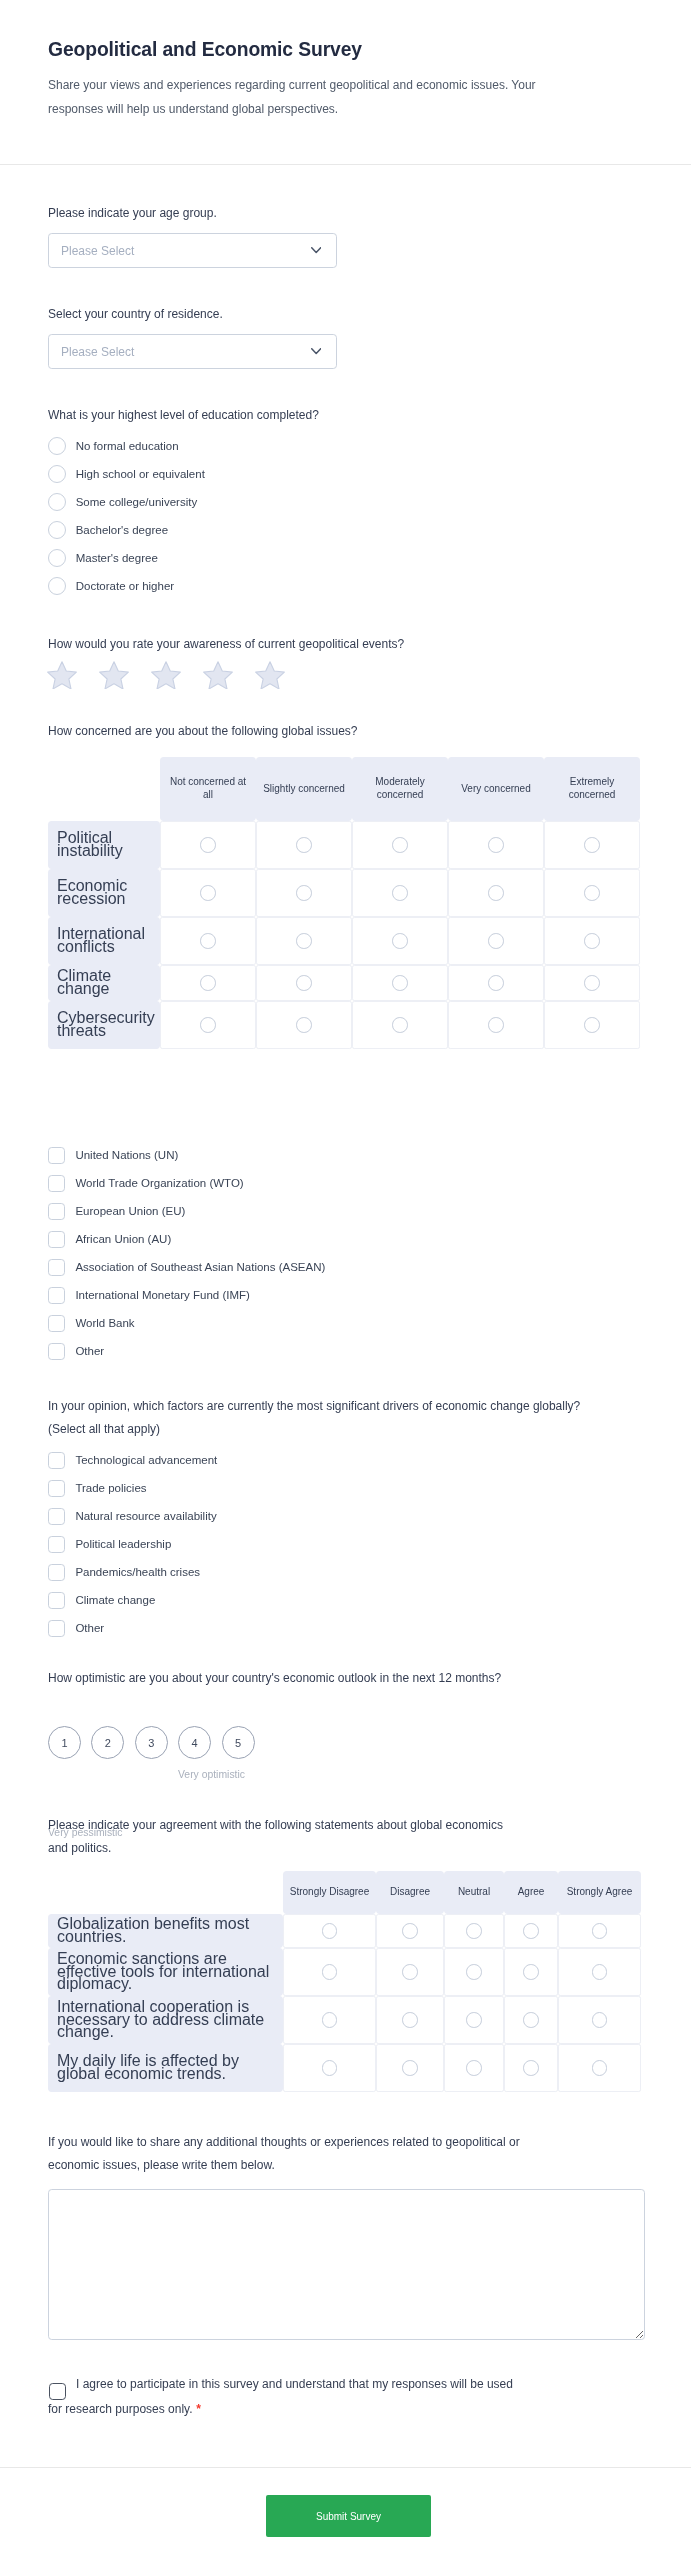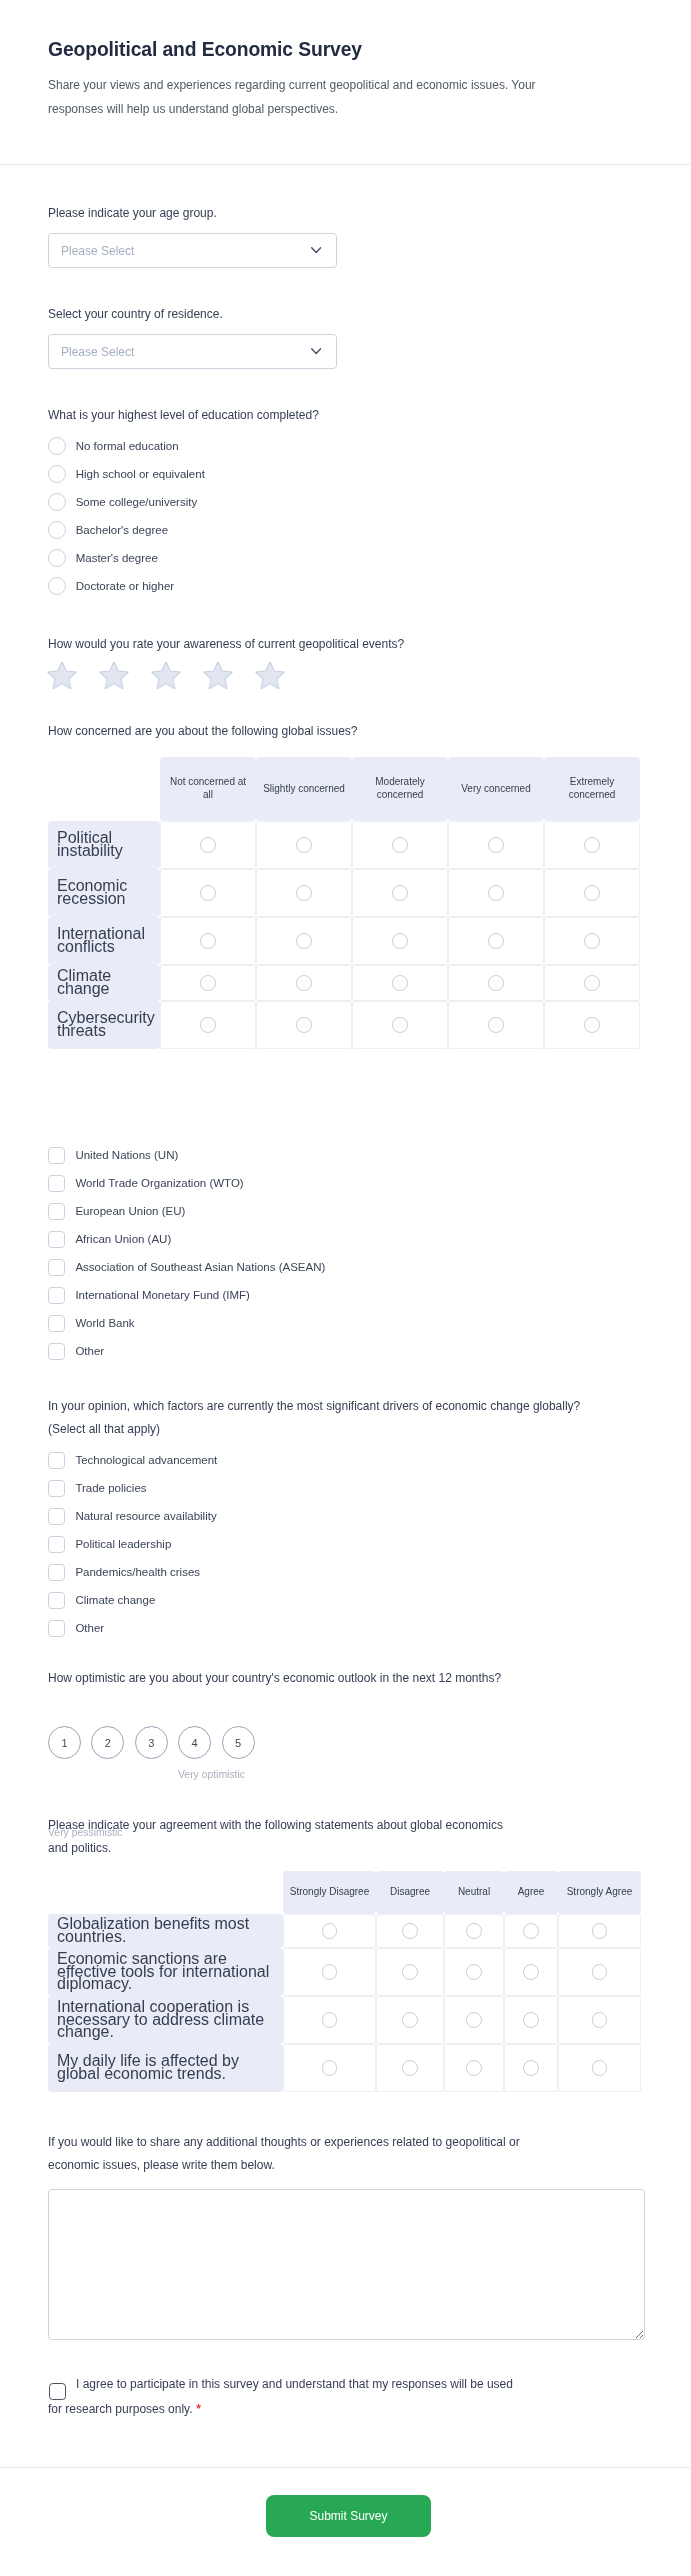--- a/index.html
+++ b/index.html
@@ -56,21 +56,21 @@
   .comments{left:48px;width:597px;height:151px;border:0.7px solid #ccd3de;border-radius:3.7px;
             box-sizing:border-box;resize:both;font-family:inherit;font-size:11px;color:#333c50;
             padding:7.4px 9px;outline:none;}
 
   .consent-text{left:48px;width:472px;font-size:12px;color:#353e52;line-height:24.6px;text-indent:28px;}
   .consent-box{left:49px;width:17px;height:17px;border:1.5px solid #4a5260;border-radius:3.7px;
                background:#fff;box-sizing:border-box;cursor:pointer;}
   .req{color:#f3392c;font-weight:700;margin-left:3.7px;}
 
   .submit-btn{left:266px;width:165px;height:42px;background:#28a854;color:#fff;border:none;
-              border-radius:8px;font-family:inherit;font-size:12px;font-weight:500;cursor:pointer;}
+              border-radius:2px;font-family:inherit;font-size:10px;font-weight:500;cursor:pointer;}
 </style>
 </head>
 <body>
 
 <div id="page">
 
   <div class="abs page-title" style="left:48px;top:39px;">Geopolitical and Economic Survey</div>
   <div class="abs page-subtitle" style="left:48px;top:73px;">Share your views and experiences regarding current geopolitical and economic issues. Your responses will help us understand global perspectives.</div>
   <div class="abs divider" style="top:164px;"></div>
 

